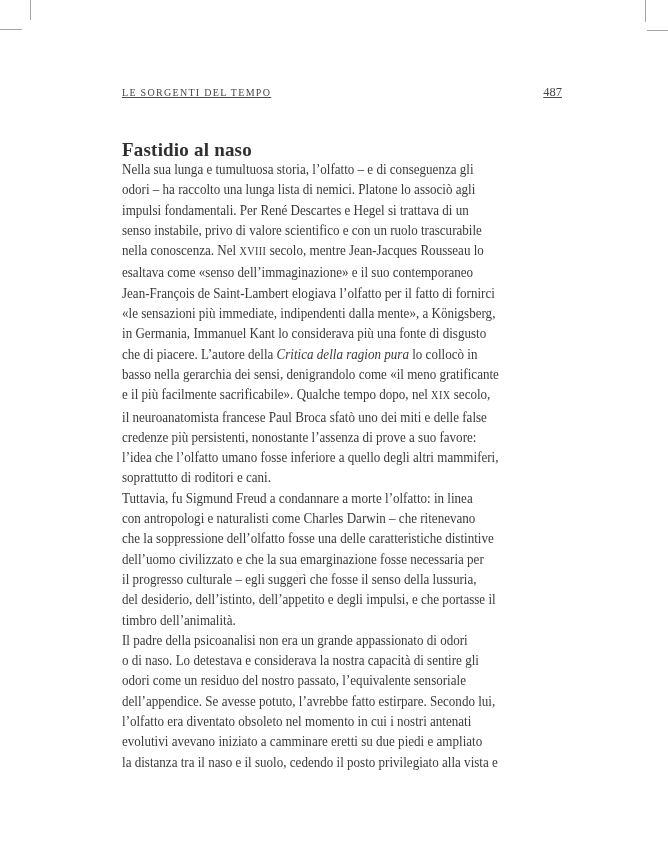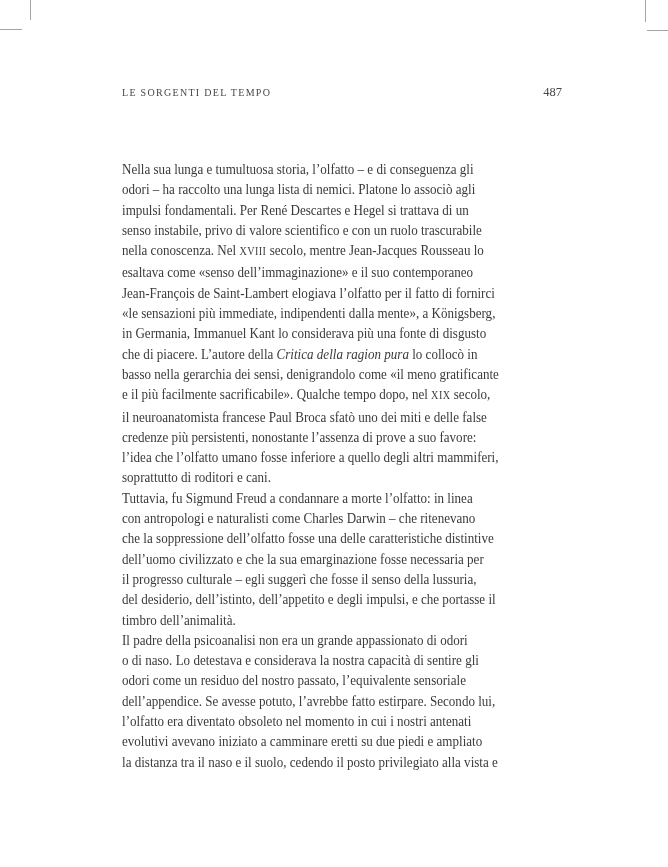--- a/index.html
+++ b/index.html
@@ -16,20 +16,21 @@
   .crop-mark { position: absolute; background: #a5a5a5; }
   .crop-tl-v { left: 30px; top: 0; width: 1px; height: 20px; }
   .crop-tl-h { left: 0; top: 29px; width: 22px; height: 1px; }
   .crop-tr-v { left: 645px; top: 0; width: 1px; height: 22px; }
   .crop-tr-h { left: 647px; top: 30px; width: 21px; height: 1px; }
 
   .header {
     position: absolute; left: 122px; top: 85px; width: 440px;
     display: flex; justify-content: space-between; align-items: baseline;
     color: #4a4a4a;
+    text-decoration: underline;
   }
   .running-title {
     font-size: 10px; letter-spacing: 1.3px; color: #474747;
   }
   .page-number {
     font-size: 12.5px; color: #474747;
     font-feature-settings: "onum" 1;
   }
 
   .heading {
@@ -54,20 +55,21 @@
   <div class="crop-mark crop-tl-v"></div>
   <div class="crop-mark crop-tl-h"></div>
   <div class="crop-mark crop-tr-v"></div>
   <div class="crop-mark crop-tr-h"></div>
 
   <div class="header">
     <span class="running-title">LE SORGENTI DEL TEMPO</span>
     <span class="page-number">487</span>
   </div>
 
+  <h1 class="heading">Fastidio al naso</h1>
 
   <div class="body-text">
       <div class="line"><span>Nella sua lunga e tumultuosa storia, l’olfatto – e di conseguenza gli</span></div>
       <div class="line"><span>odori – ha raccolto una lunga lista di nemici. Platone lo associò agli</span></div>
       <div class="line"><span>impulsi fondamentali. Per René Descartes e Hegel si trattava di un</span></div>
       <div class="line"><span>senso instabile, privo di valore scientifico e con un ruolo trascurabile</span></div>
       <div class="line"><span>nella conoscenza. Nel </span><span class="smallcaps">xviii</span><span> secolo, mentre Jean-Jacques Rousseau lo</span></div>
       <div class="line"><span>esaltava come «senso dell’immaginazione» e il suo contemporaneo</span></div>
       <div class="line"><span>Jean-François de Saint-Lambert elogiava l’olfatto per il fatto di fornirci</span></div>
       <div class="line"><span>«le sensazioni più immediate, indipendenti dalla mente», a Königsberg,</span></div>

